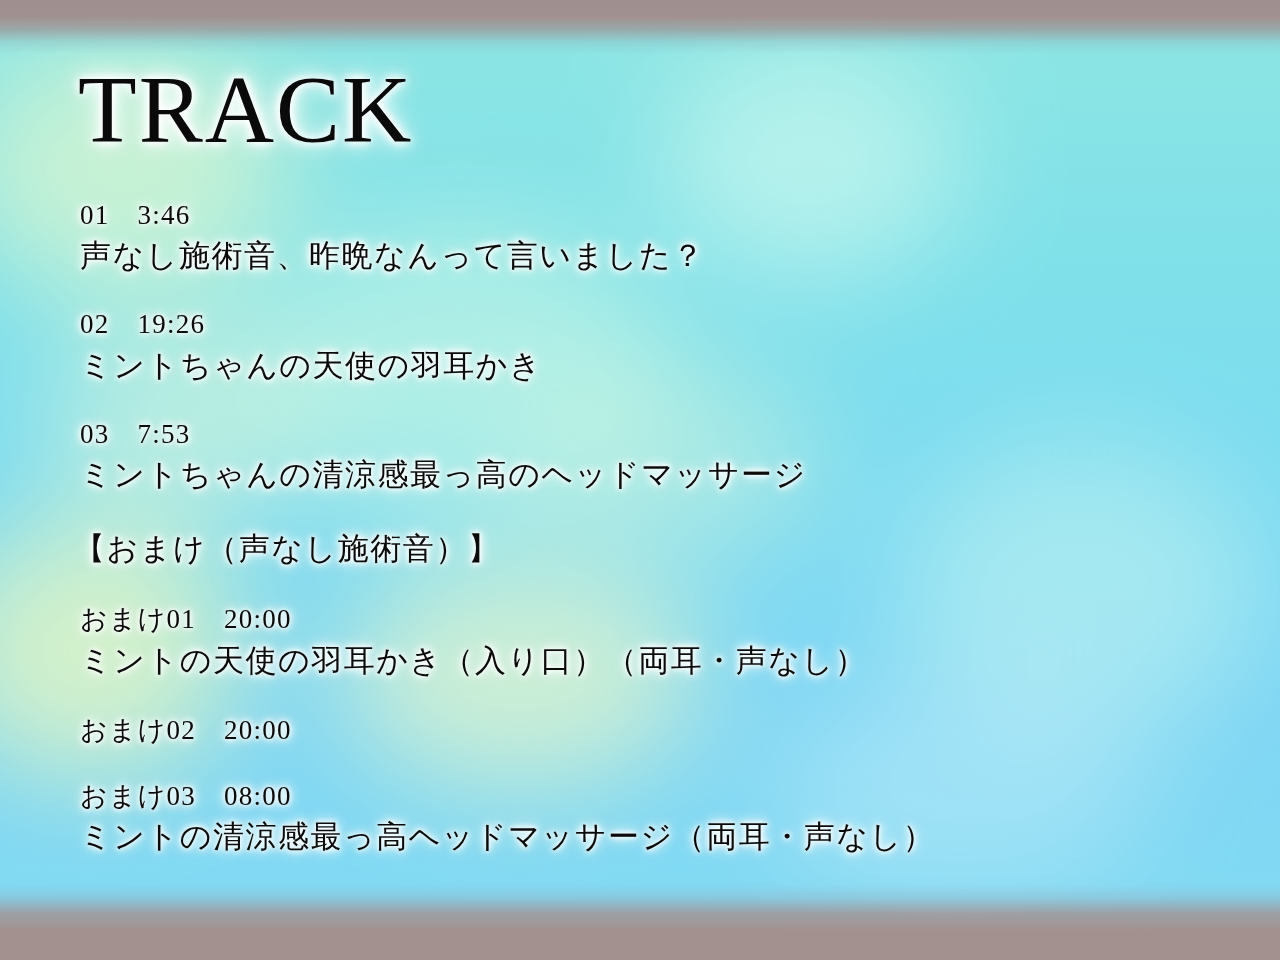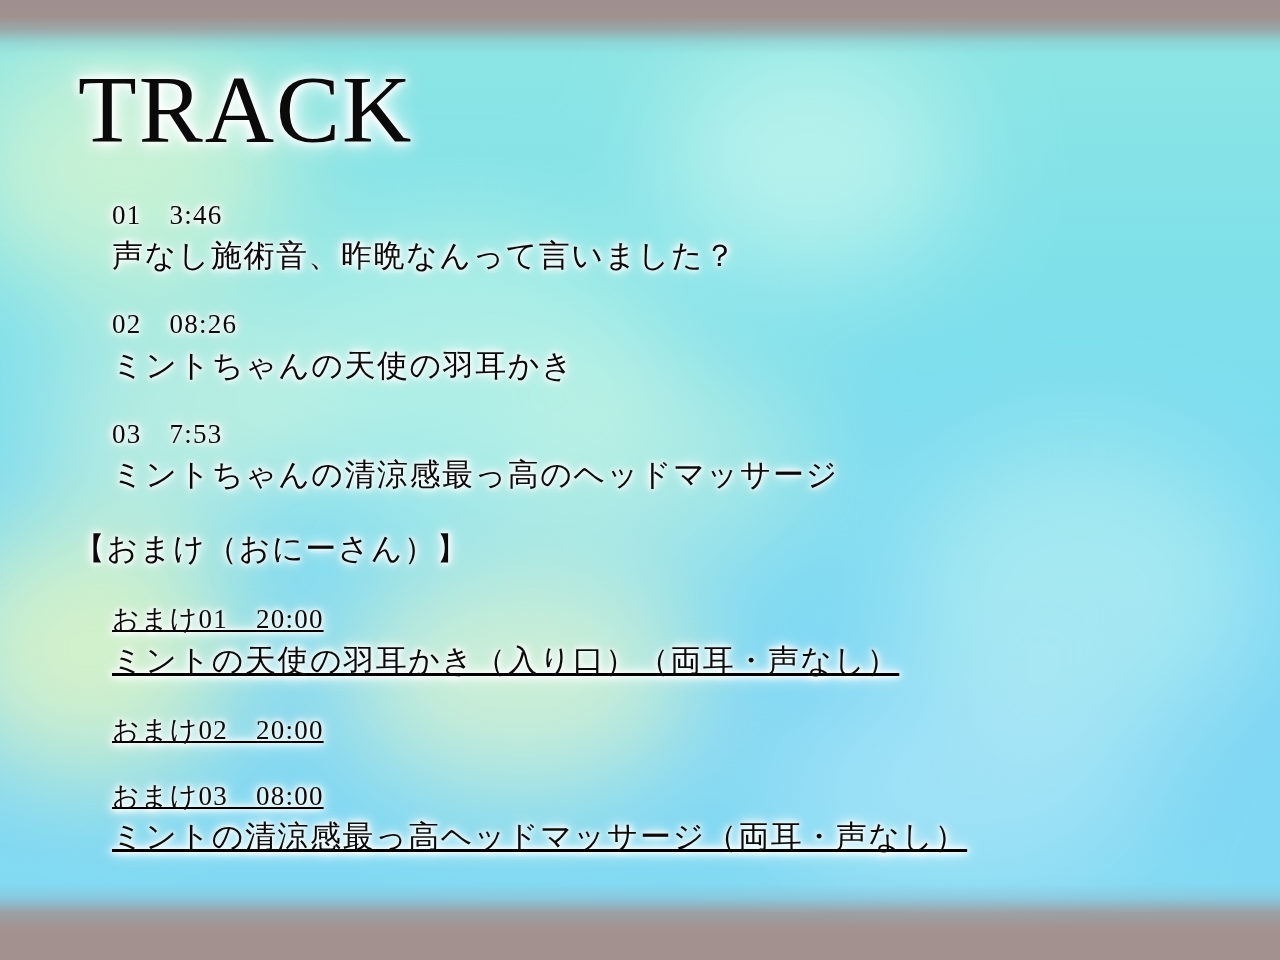--- a/index.html
+++ b/index.html
@@ -124,21 +124,20 @@
   .entry:last-child { margin-bottom: 0; }
 
   .glow {
     color: #0b0b0b;
     text-shadow:
       0 0 5px #ffffff,
       0 0 6px #ffffff,
       0 0 10px #ffffff,
       0 0 14px rgba(255,255,255,0.95),
       0 0 20px rgba(255,255,255,0.7);
-    margin-left: 32px;
   }
 
   .entry-meta {
     font-size: 27px;
     line-height: 1.42;
     letter-spacing: 1.2px;
     white-space: pre;
   }
 
   .entry-name {
@@ -151,21 +150,21 @@
   .section-heading {
     font-size: 31px;
     line-height: 1.4;
     letter-spacing: 1.5px;
     margin-left: -6px;
     margin-bottom: 30px;
     margin-top: 30px;
     white-space: nowrap;
   }
 
-  .bonus-group .entry { margin-bottom: 28px; text-decoration: underline; }
+  .bonus-group .entry { margin-bottom: 28px; }
 </style>
 </head>
 <body>
 
 <div id="stage">
 
   <div class="bg-base"></div>
 
   <div class="bg-blobs">
     <span class="blob b1"></span>
@@ -187,30 +186,30 @@
     <div class="track-title">TRACK</div>
 
     <div class="track-list">
 
       <div class="entry">
         <div class="entry-meta glow">01　3:46</div>
         <div class="entry-name glow">声なし施術音、昨晩なんって言いました？</div>
       </div>
 
       <div class="entry">
-        <div class="entry-meta glow">02　08:26</div>
+        <div class="entry-meta glow">02　19:26</div>
         <div class="entry-name glow">ミントちゃんの天使の羽耳かき</div>
       </div>
 
       <div class="entry">
         <div class="entry-meta glow">03　7:53</div>
         <div class="entry-name glow">ミントちゃんの清涼感最っ高のヘッドマッサージ</div>
       </div>
 
-      <div class="section-heading glow">【おまけ（おにーさん）】</div>
+      <div class="section-heading glow">【おまけ（声なし施術音）】</div>
 
       <div class="bonus-group">
 
         <div class="entry">
           <div class="entry-meta glow">おまけ01　20:00</div>
           <div class="entry-name glow">ミントの天使の羽耳かき（入り口）（両耳・声なし）</div>
         </div>
 
         <div class="entry">
           <div class="entry-meta glow">おまけ02　20:00</div>

